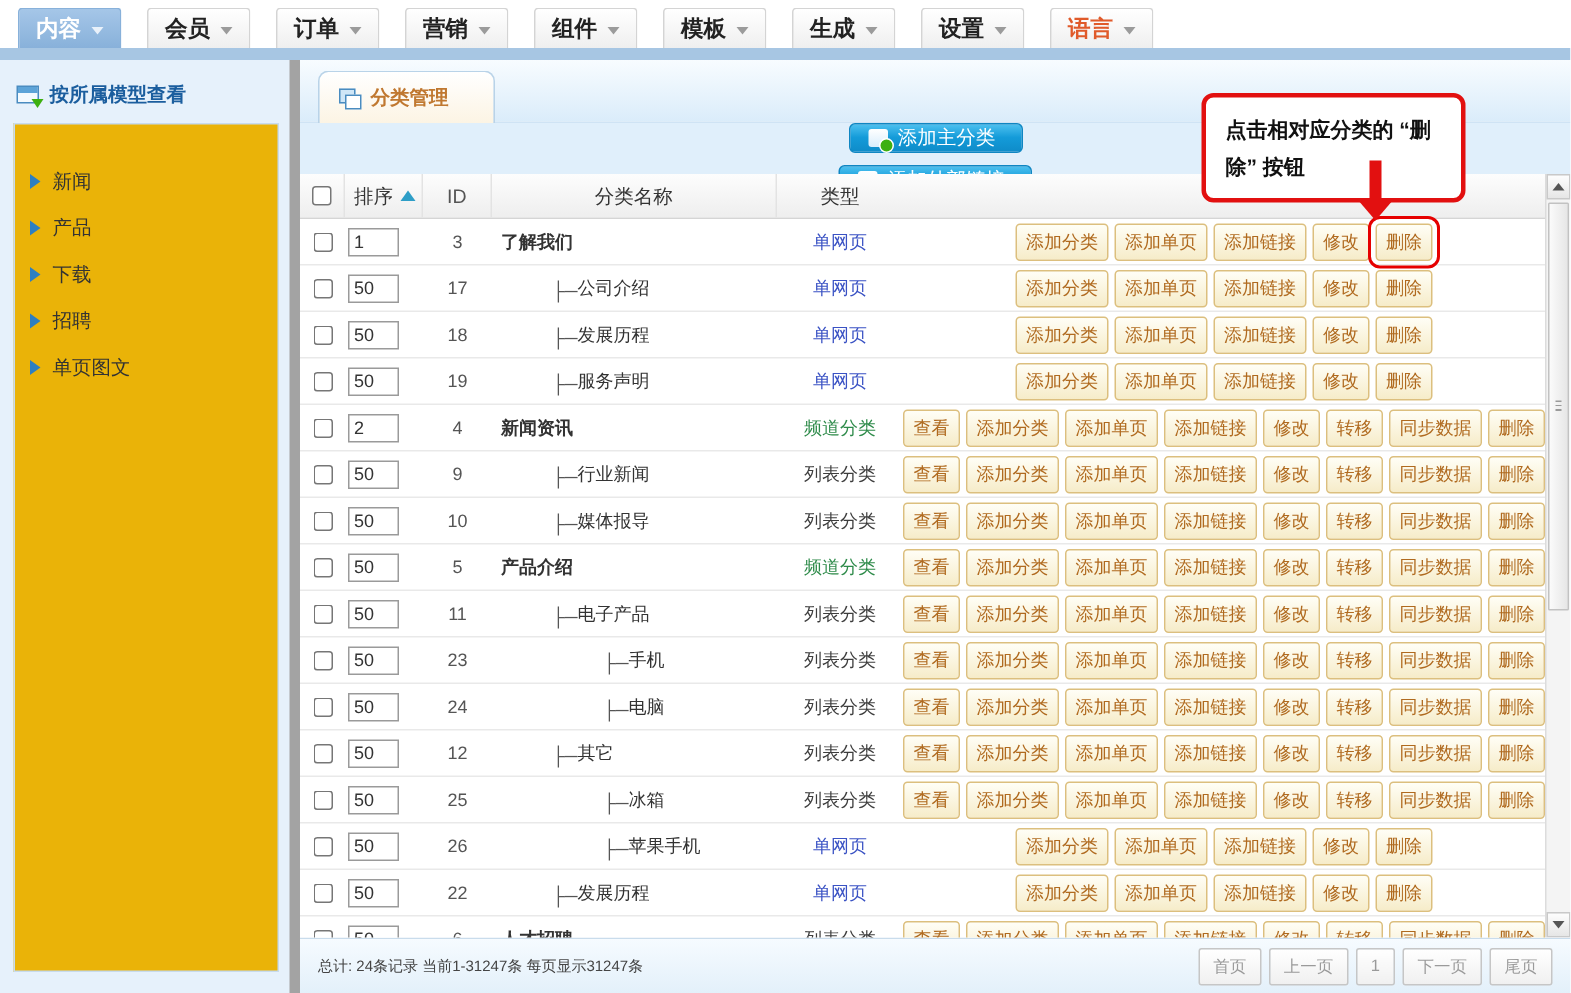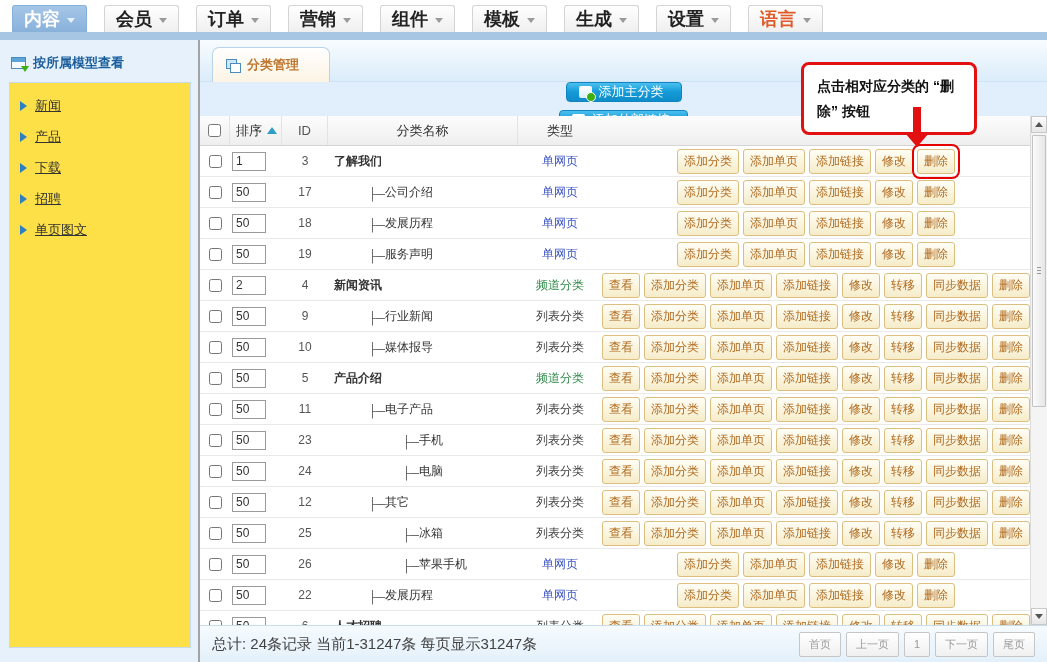--- a/index.html
+++ b/index.html
@@ -5,36 +5,36 @@
   * { box-sizing: border-box; margin: 0; padding: 0; }
   html,body { width:1047px; height:662px; }
   body {
     font-family: "Liberation Sans", "DejaVu Sans", sans-serif;
     font-size: 12px; color:#333; background:#fff; overflow:hidden; position:relative;
   }
   
   .topnav { height:32px; background:#fff; display:flex; align-items:flex-end; padding:3px 0 0 12px; gap:17px; }
   .nav-btn { height:27px; padding:0 11px; display:inline-flex; align-items:center; gap:7px;
     border:1px solid #d4d4d4; border-bottom:none; border-radius:3px 3px 0 0;
-    background:linear-gradient(#ffffff,#efefef); font-weight:bold; font-size:18px; color:#222; cursor:pointer; }
+    background:linear-gradient(#ffffff,#efefef); font-weight:bold; font-size:15px; color:#222; cursor:pointer; }
   .nav-btn .tri { width:0; height:0; border-left:4px solid transparent; border-right:4px solid transparent;
     border-top:5px solid #9b9b9b; margin-top:2px; }
   .nav-btn.active { background:linear-gradient(#a5c6e8,#88b1da); border-color:#88b1da; color:#fff; }
   .nav-btn.active .tri { border-top-color:#e9f1fa; }
   .nav-btn.accent { color:#e05a2a; }
   .bluebar { height:8px; background:#a7c6e3; }
   
   .layout { display:flex; height:622px; background:#e6f1fb; }
   
-  .sidebar { width:212px; padding:12px 7px 8px 9px; background:#e6f1fb; border-right:2px solid #a3a3a3; }
+  .sidebar { width:212px; padding:12px 7px 8px 9px; background:#e6f1fb; border-right:7px solid #a3a3a3; }
   .side-head { display:flex; align-items:center; gap:7px; color:#1b5e9e; font-weight:bold; font-size:13px; margin:2px 0 10px 2px; }
   .ico-model { width:15px; height:12px; background:linear-gradient(#5da4d8 0 4px, #f4fafe 4px); border:1px solid #4a8cc0; position:relative; }
   .ico-model::after { content:''; position:absolute; right:-4px; bottom:-4px; width:0; height:0;
     border-left:4px solid transparent; border-right:4px solid transparent; border-top:6px solid #3db010; }
-  .side-box { background:#fde047; border:1px solid #c7dbee; height:566px; padding:14px 10px;text-decoration:underline; }
+  .side-box { background:#eab308; border:1px solid #c7dbee; height:566px; padding:29px 10px; }
   .side-item { display:flex; align-items:center; gap:8px; margin-bottom:13px; color:#333; font-size:13px; cursor:pointer; }
   .side-item .tri { width:0; height:0; border-top:5px solid transparent; border-bottom:5px solid transparent; border-left:7px solid #2d7fc1; }
   
   .main { flex:1; background:#fff; display:flex; flex-direction:column; position:relative; }
   .tabstrip { height:42px; background:linear-gradient(#f8fcff,#daecfa); padding:7px 0 0 12px; border-bottom:1px solid #cfe3f4; }
   .tab { display:inline-flex; align-items:center; gap:7px; height:35px; padding:0 30px 0 13px;
     background:linear-gradient(#ffffff,#fcf4e4); border:1px solid #b9d3e8; border-bottom:none;
     border-radius:7px 7px 0 0; color:#c07830; font-weight:bold; font-size:13px; }
   .ico-windows { width:14px; height:12px; position:relative; }
   .ico-windows::before { content:''; position:absolute; left:0; top:0; width:9px; height:8px; background:#cfe6f7; border:1px solid #4a8cc0; }
@@ -87,21 +87,21 @@
   .scroll-btn.up { top:0; } .scroll-btn.down { bottom:0; }
   .arr-up { width:0; height:0; border-left:4px solid transparent; border-right:4px solid transparent; border-bottom:5px solid #555; }
   .arr-down { width:0; height:0; border-left:4px solid transparent; border-right:4px solid transparent; border-top:5px solid #555; }
   .scroll-thumb { position:absolute; left:1px; right:1px; top:19px; height:272px;
     background:linear-gradient(90deg,#fbfbfb,#e6e6e6); border:1px solid #c2c2c2; border-radius:1px; cursor:pointer; }
   .scroll-thumb::after { content:''; position:absolute; left:4px; right:4px; top:50%; margin-top:-4px; height:8px;
     background:repeating-linear-gradient(#9a9a9a 0 1px, transparent 1px 3px); }
   
   .mfooter { height:37px; background:linear-gradient(#f6fbff,#e3f0fa); border-top:1px solid #c9dcec;
     display:flex; align-items:center; justify-content:space-between; padding:0 12px; }
-  .total-text { color:#444; font-size:15px; }
+  .total-text { color:#444; font-size:10px; }
   .pager { display:flex; gap:5px; }
   .page-btn { padding:4px 9px; background:linear-gradient(#ffffff,#f0f0f0); border:1px solid #c6c6c6;
     border-radius:2px; color:#9a9a9a; font-size:11px; cursor:pointer; font-family:inherit; }
   
   .callout { position:absolute; left:601px; top:22px; width:176px; background:#fff; border:3px solid #e21010;
     border-radius:8px; padding:9px 13px; font-size:14px; font-weight:bold; color:#111; line-height:1.75; z-index:9; }
   .arrow-stem { position:absolute; left:713px; top:67px; width:8px; height:26px; background:#e21010; z-index:9; }
   .arrow-head { position:absolute; left:705px; top:93px; width:0; height:0; z-index:9;
     border-left:12px solid transparent; border-right:12px solid transparent; border-top:14px solid #e21010; }
 </style>

